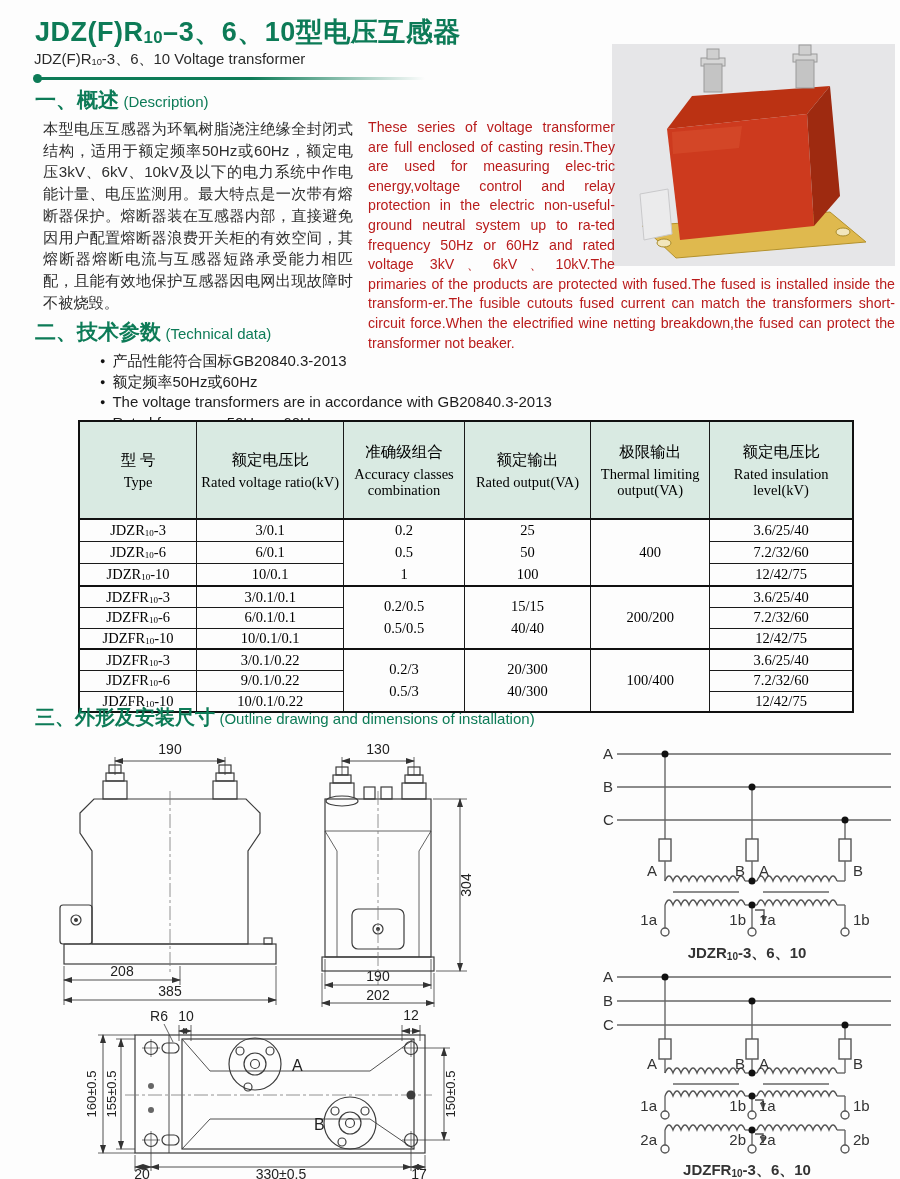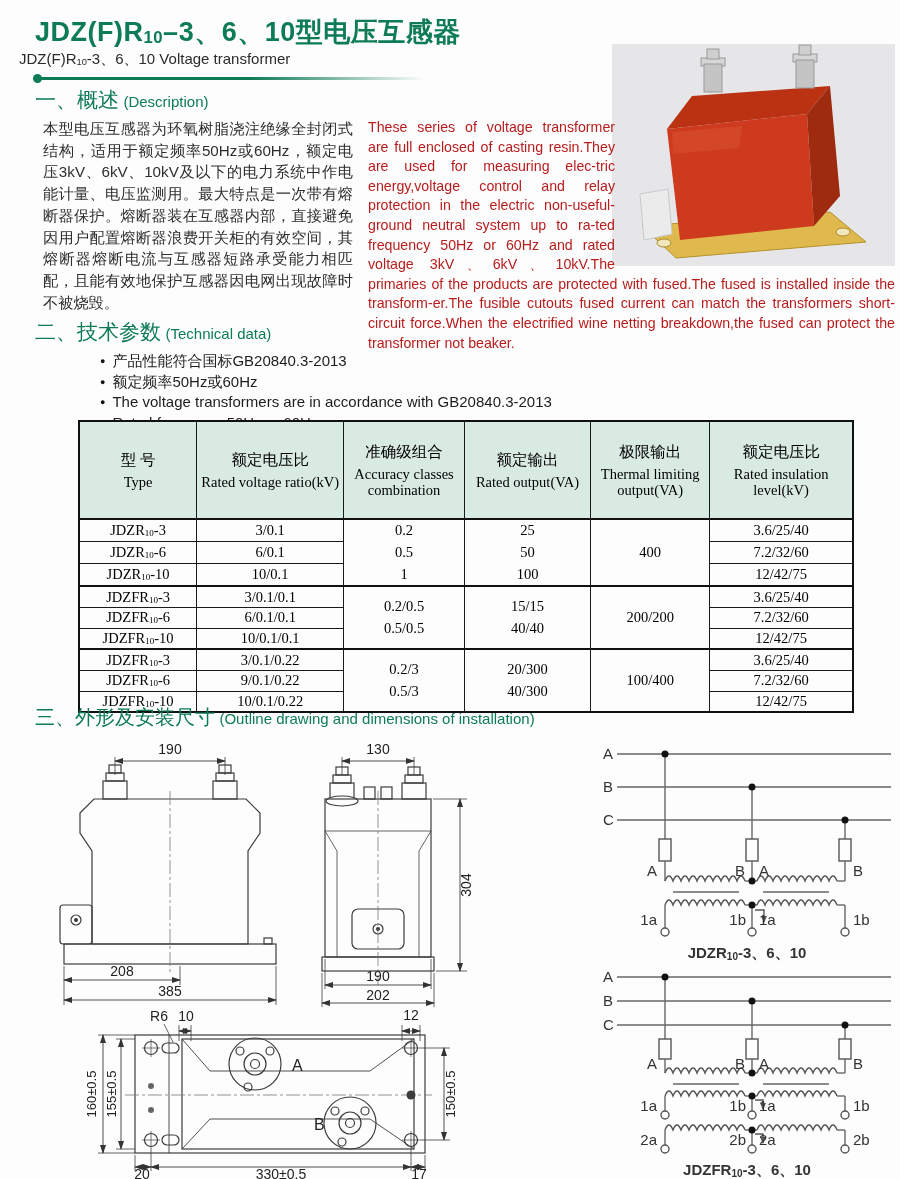--- a/index.html
+++ b/index.html
@@ -1,30 +1,30 @@
 <!DOCTYPE html>
 <html><head>
 <meta charset="utf-8">
 <style>
   html,body{margin:0;padding:0;background:#ffffff;}
   #page{position:relative;width:900px;height:1179px;background:#fdfdfd;overflow:hidden;
         font-family:"Liberation Sans","DejaVu Sans",sans-serif;color:#333;}
 
   
   #title{position:absolute;left:35px;top:14px;font-size:27px;font-weight:bold;color:#0d7b57;letter-spacing:0.5px;}
-  #subtitle{position:absolute;left:19px;top:50px;font-size:15px;color:#2b2b2b;}
+  #subtitle{position:absolute;left:34px;top:50px;font-size:15px;color:#2b2b2b;}
   .subsc{font-size:0.62em;vertical-align:-0.12em;}
   #divider{position:absolute;left:33px;top:74px;width:392px;height:9px;}
   #divider .dot{position:absolute;left:0;top:0;width:9px;height:9px;border-radius:50%;background:#0d7b57;}
   #divider .line{position:absolute;left:6px;top:3px;width:386px;height:3px;
     background:linear-gradient(to right,#0d7b57 55%,rgba(13,123,87,0));}
 
   
   .sec-head{position:absolute;white-space:nowrap;}
-  .sec-zh{font-size:21px;font-weight:normal;color:#0d7b57;}
+  .sec-zh{font-size:21px;font-weight:bold;color:#0d7b57;}
   .sec-en{font-size:15px;color:#0d7b57;}
 
   
   #desc-zh{position:absolute;left:43px;top:118px;width:310px;font-size:15.2px;line-height:1.43;
     text-align:justify;color:#2e2e2e;}
   #desc-en{position:absolute;left:368px;top:118px;width:527px;font-size:14.2px;line-height:1.38;
     text-align:justify;color:#b91c1c;}
   #photo-spacer{float:right;width:280px;height:148px;}
   #photo{position:absolute;left:612px;top:44px;width:283px;height:222px;}
 

